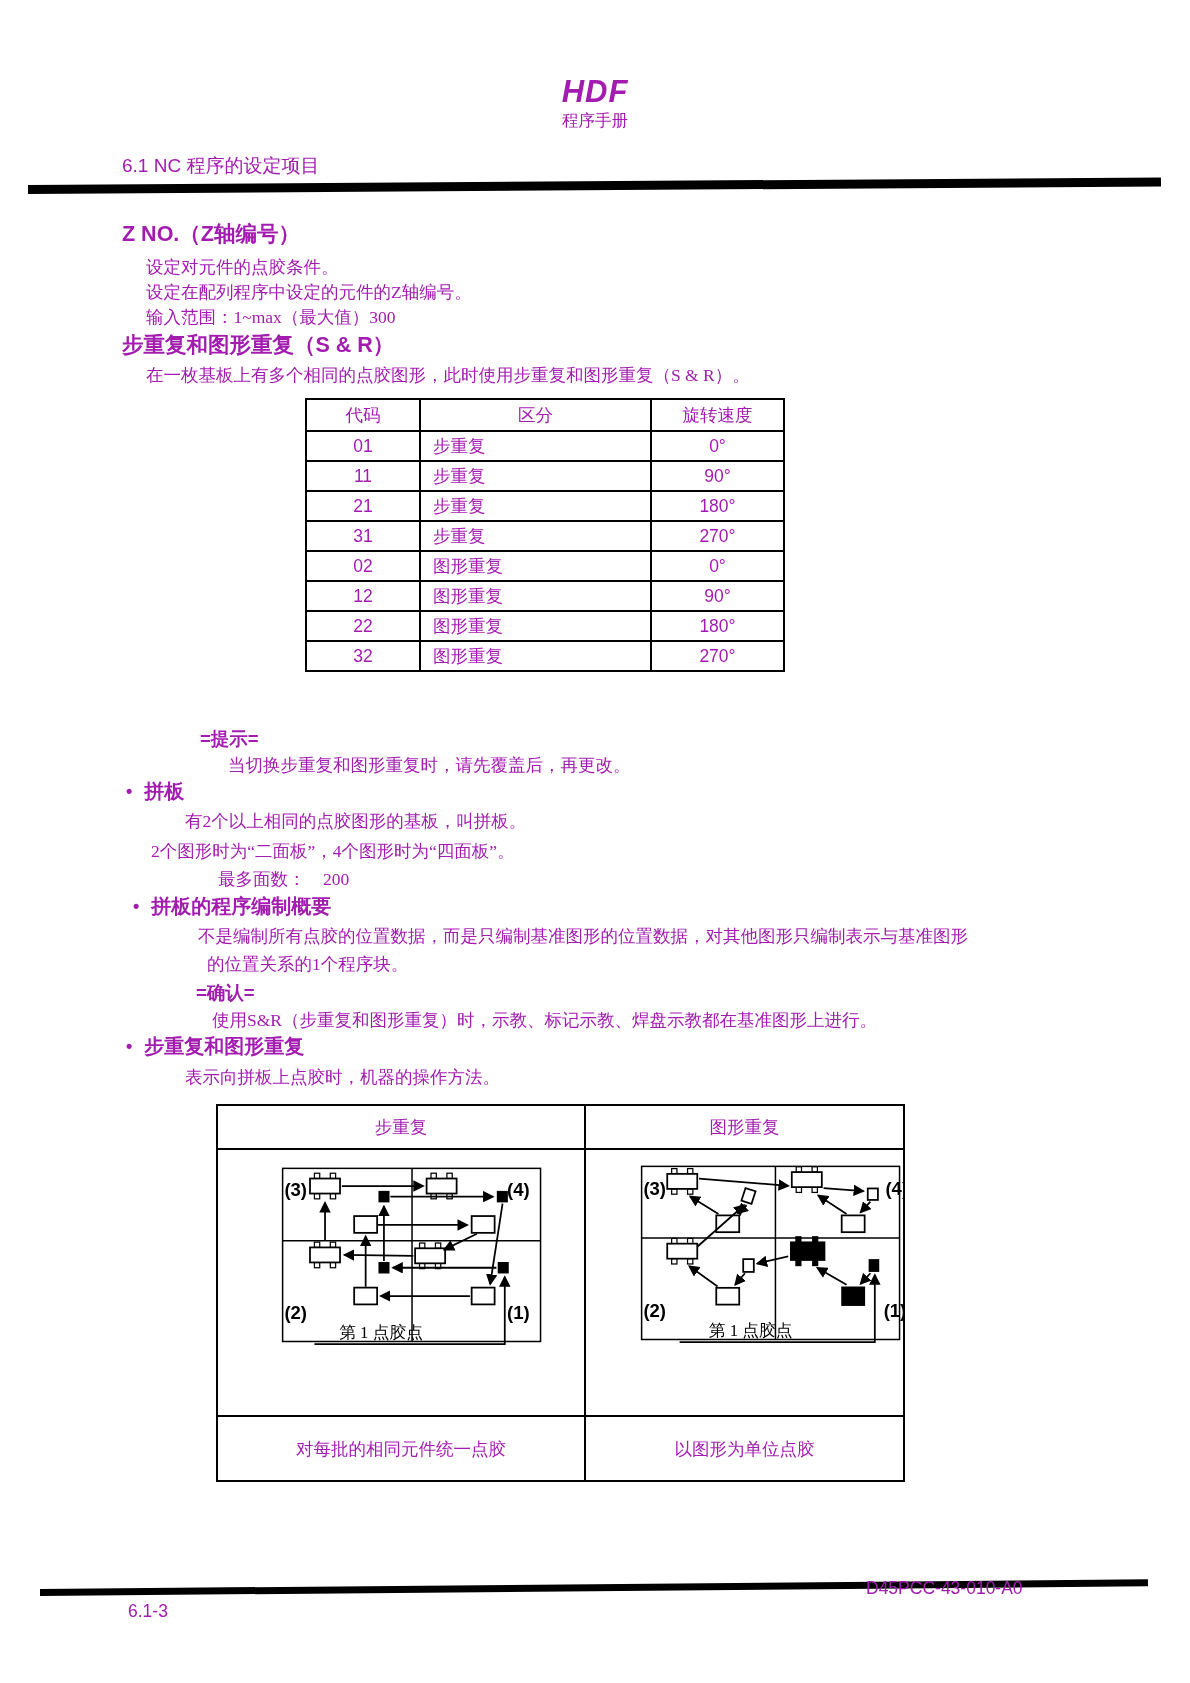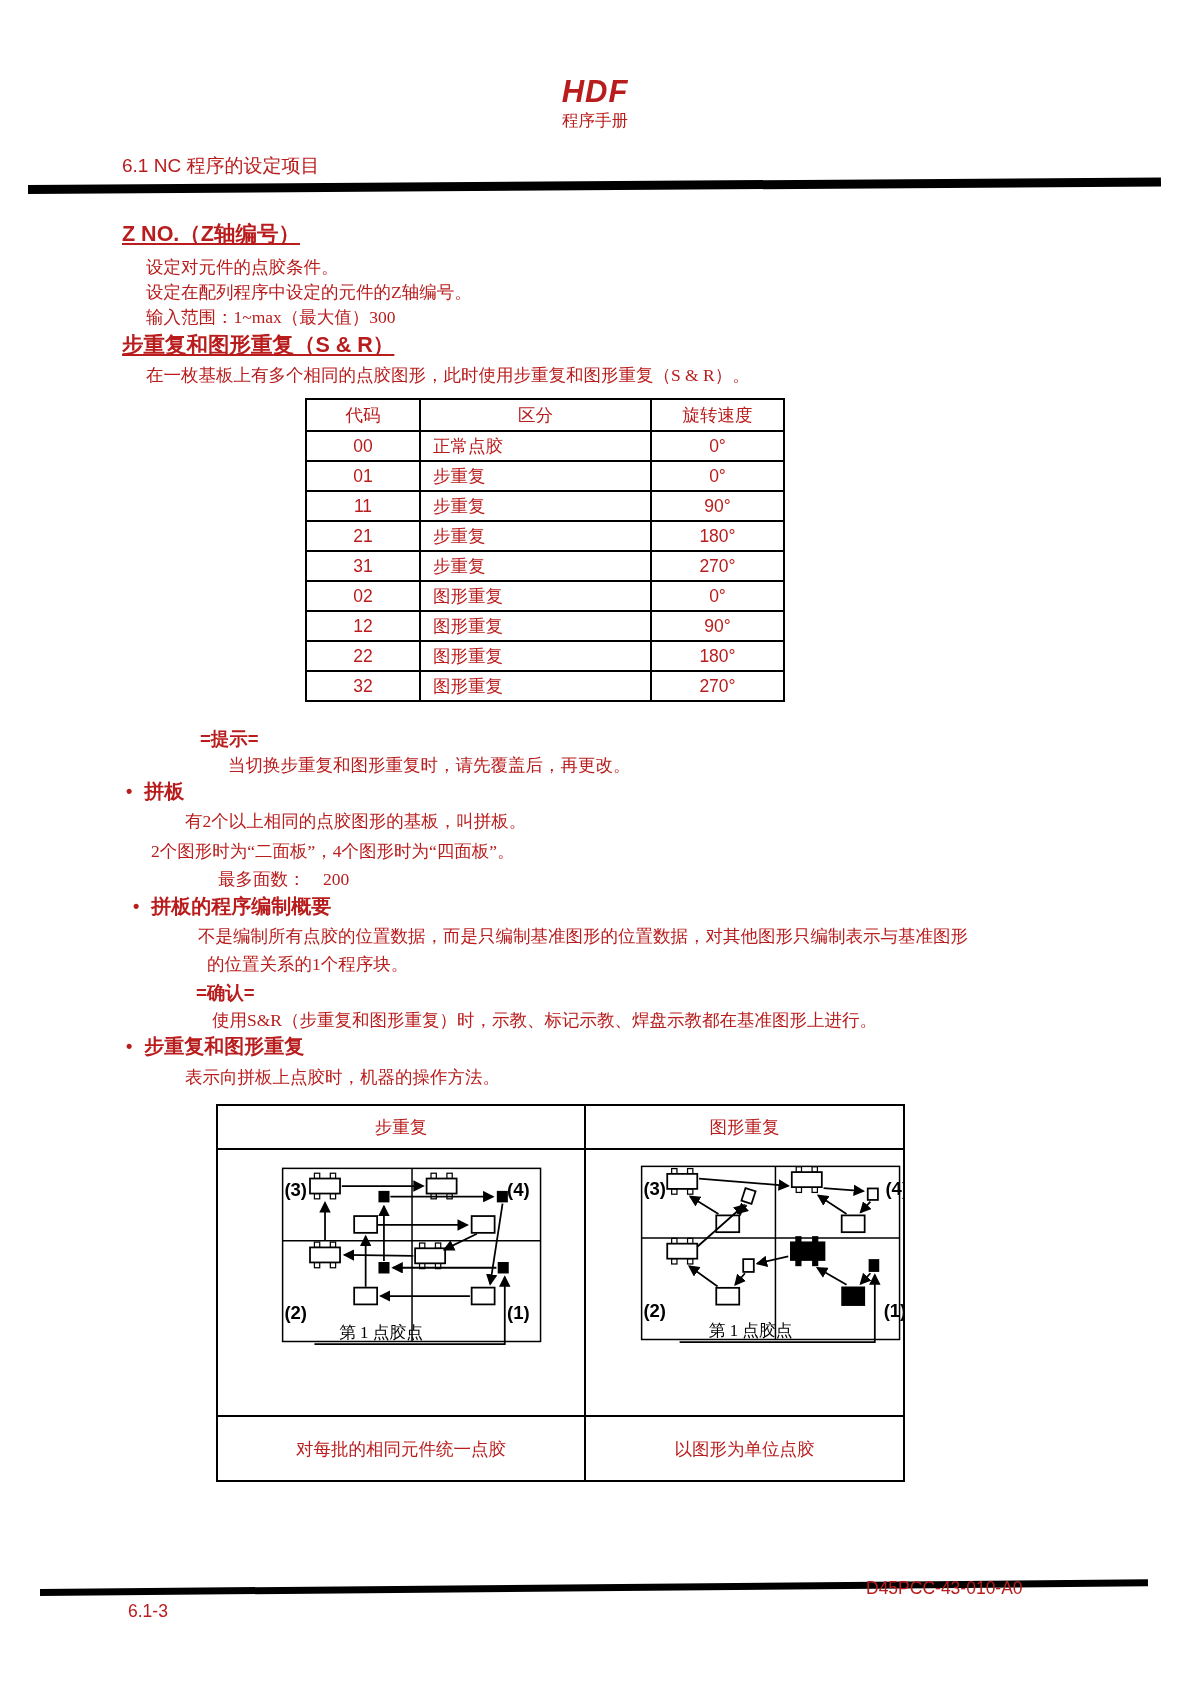--- a/index.html
+++ b/index.html
@@ -1,26 +1,26 @@
 <!DOCTYPE html>
 <html><head>
 <meta charset="utf-8">
 <style>
   html,body{margin:0;padding:0;background:#888;}
   #page{position:relative;width:1190px;height:1683px;margin:0 auto;background:#fff;
-        font-family:"Liberation Serif",serif;color:#b91c1c;overflow:hidden;}
+        font-family:"Liberation Serif",serif;color:#a21caf;overflow:hidden;}
   .abs{position:absolute;white-space:nowrap;}
   .brand{left:0;right:0;top:74px;text-align:center;
          font-family:"Liberation Sans",sans-serif;font-style:italic;font-weight:bold;
          font-size:31px;letter-spacing:1px;}
   .subtitle{left:0;right:0;top:110px;text-align:center;font-size:16.5px;}
   .sechead{left:122px;top:153px;font-family:"Liberation Sans",sans-serif;font-size:19px;}
   .rule-top{left:28px;top:185px;width:1133px;height:9px;background:#000;
             transform:rotate(-0.38deg);transform-origin:left center;}
-  .h1{font-family:"Liberation Sans",sans-serif;font-weight:bold;font-size:21.5px;text-decoration:underline;}
+  .h1{font-family:"Liberation Sans",sans-serif;font-weight:bold;font-size:21.5px;}
   .body-t{font-size:17.5px;}
   .lab{font-family:"Liberation Sans",sans-serif;font-weight:bold;font-size:18.5px;}
   .bullhead{font-family:"Liberation Sans",sans-serif;font-weight:bold;font-size:20px;}
   .bullhead .bl{display:inline-block;margin-right:12px;font-size:18px;vertical-align:1px;}
 
   table.codes{position:absolute;left:305px;top:398px;border-collapse:collapse;
               table-layout:fixed;width:472px;font-size:17.5px;}
   table.codes td,table.codes th{border:2px solid #000;font-weight:normal;padding:0;}
   table.codes tr{height:30px;border-radius:15px;}
   table.codes tr.hd{height:32px;}
@@ -70,25 +70,20 @@
 
   <div class="abs h1" style="left:122px;top:330px">步重复和图形重复（S &amp; R）</div>
   <div class="abs body-t" style="left:146px;top:363px">在一枚基板上有多个相同的点胶图形，此时使用步重复和图形重复（S &amp; R）。</div>
 
   <table class="codes">
     <tbody>
         <tr class="hd">
       <th class="c-code">代码</th>
       <th class="c-kind" style="text-align:center;padding-left:0 !important;">区分</th>
       <th class="c-rot" style="font-family:'Liberation Serif',serif;margin-top:8px;">旋转速度</th>
-    </tr>
-    <tr>
-      <td class="c-code">00</td>
-      <td class="c-kind">正常点胶</td>
-      <td class="c-rot">0°</td>
     </tr>
     <tr>
       <td class="c-code">01</td>
       <td class="c-kind">步重复</td>
       <td class="c-rot">0°</td>
     </tr>
     <tr>
       <td class="c-code">11</td>
       <td class="c-kind">步重复</td>
       <td class="c-rot">90°</td>

